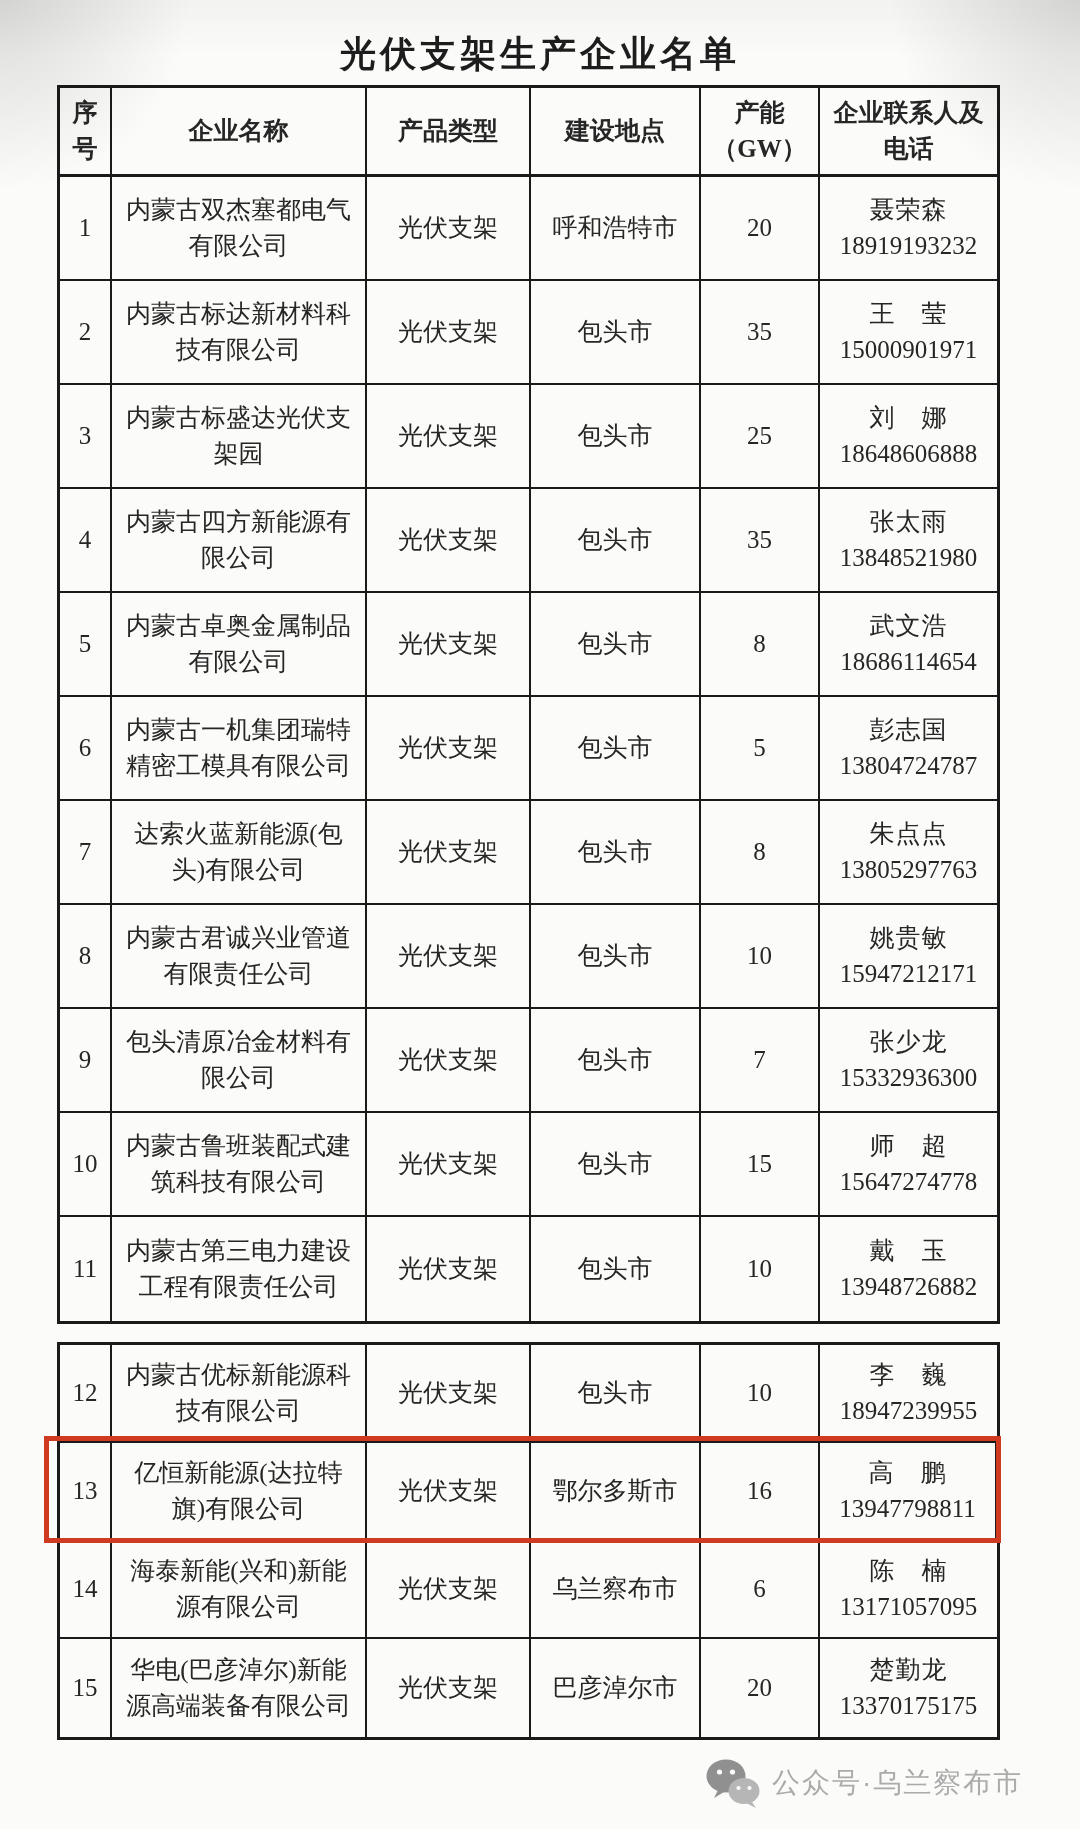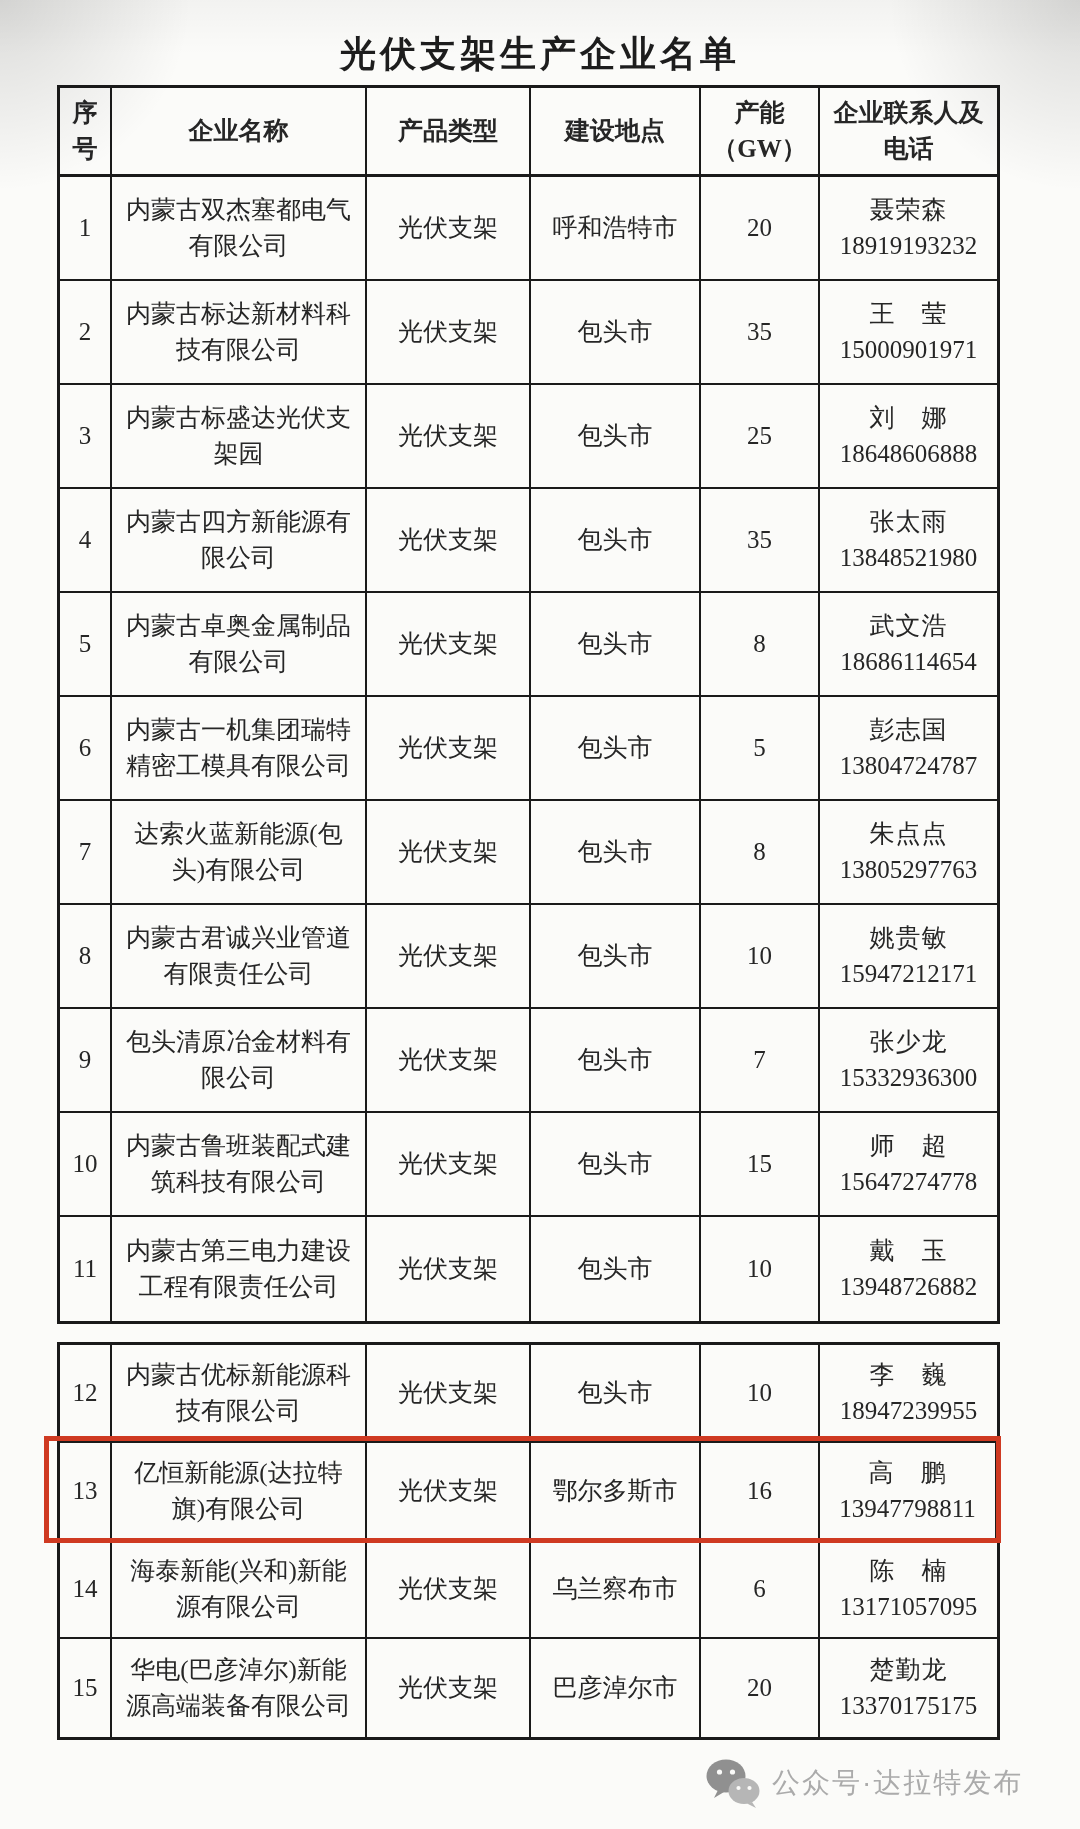--- a/index.html
+++ b/index.html
@@ -296,16 +296,16 @@
     <svg class="wm-icon" viewBox="0 0 54 52" xmlns="http://www.w3.org/2000/svg">
       <ellipse cx="20" cy="19" rx="19.5" ry="16.5" fill="#909090"></ellipse>
       <path d="M12 33 L8 41 L18 35 Z" fill="#909090"></path>
       <circle cx="13.5" cy="15" r="2.6" fill="#fbfbf9"></circle>
       <circle cx="26.5" cy="15" r="2.6" fill="#fbfbf9"></circle>
       <ellipse cx="38" cy="34" rx="15.5" ry="13" fill="#b6b6b6"></ellipse>
       <path d="M46 45 L50 51 L41 46.5 Z" fill="#b6b6b6"></path>
       <circle cx="32.5" cy="31" r="2.1" fill="#fbfbf9"></circle>
       <circle cx="43.5" cy="31" r="2.1" fill="#fbfbf9"></circle>
     </svg>
-    <span>公众号·达拉特发布</span>
+    <span>公众号·乌兰察布市</span>
   </div>
 
 </div>
 
 </body></html>

